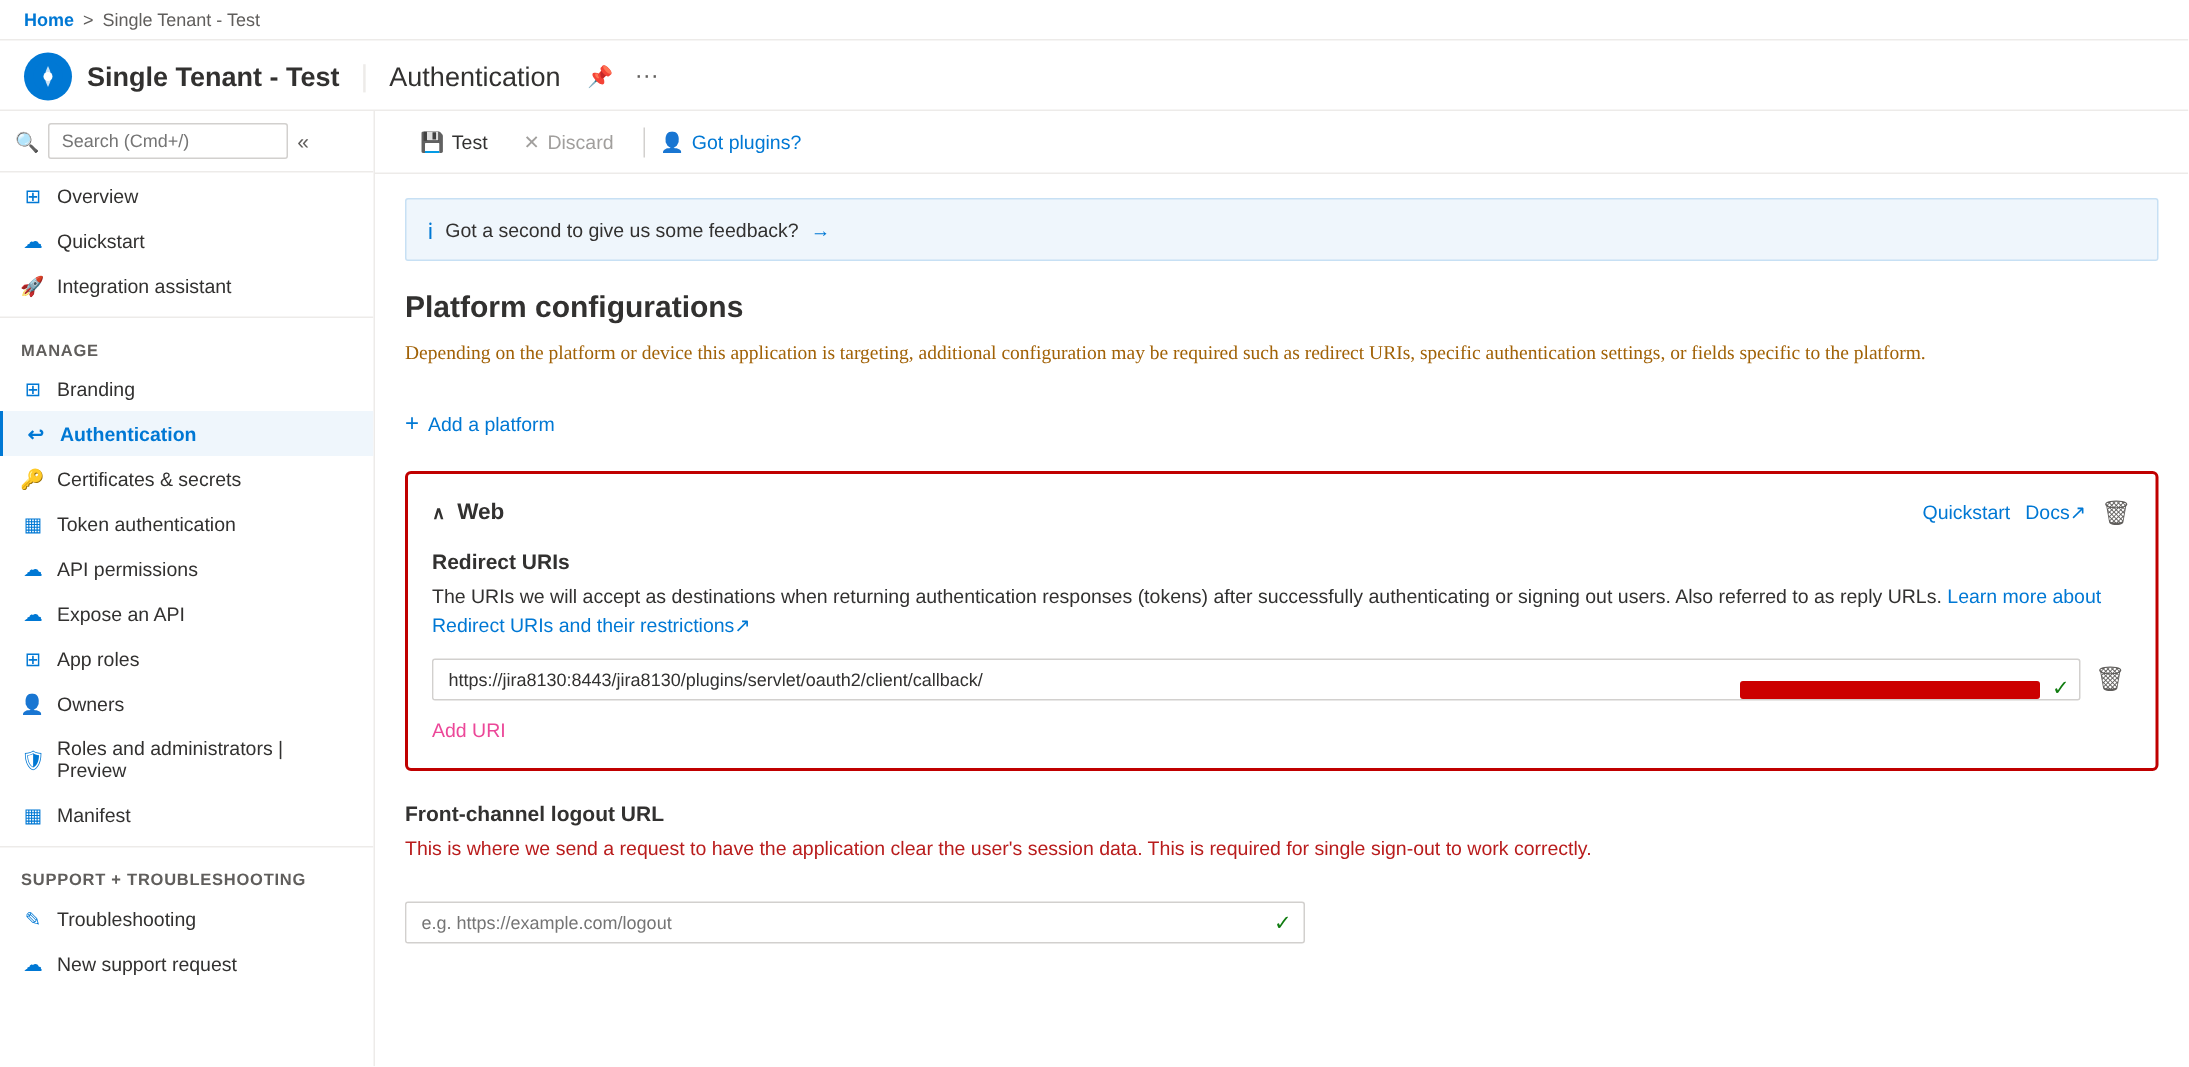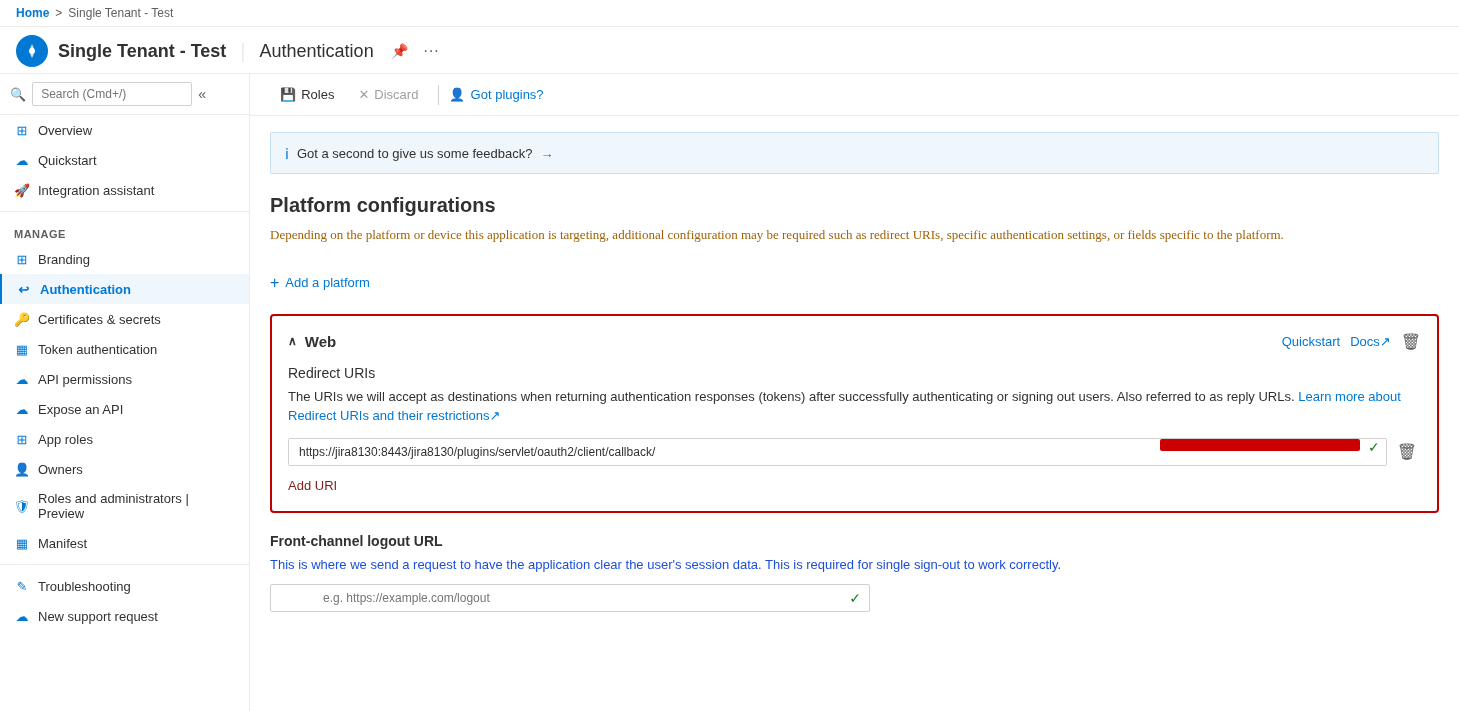--- a/index.html
+++ b/index.html
@@ -159,62 +159,61 @@
       margin-bottom: 14px;
     }
     .web-card-title {
       display: flex; align-items: center; gap: 8px;
       font-size: 15px; font-weight: 600;
     }
     .web-card-actions { display: flex; align-items: center; gap: 10px; }
     .web-card-actions a { color: #0078d4; font-size: 13px; text-decoration: none; cursor: pointer; }
     .delete-icon-btn { background: none; border: none; cursor: pointer; color: #605e5c; font-size: 16px; }
 
-    .redirect-uris-title { font-size: 14px; font-weight: 400; margin-bottom: 6px; }
+    .redirect-uris-title { font-size: 14px; font-weight: 700; margin-bottom: 6px; }
     .redirect-uris-desc { font-size: 13px; color: #323130; margin-bottom: 12px; line-height: 1.5; }
     .redirect-uris-desc a { color: #0078d4; text-decoration: none; }
 
     .uri-input-row {
       display: flex; align-items: center; gap: 6px;
       margin-bottom: 10px;
     }
     .uri-input-wrapper {
       flex: 1;
       border: 1px solid #d2d0ce;
       border-radius: 2px;
-      display: flex; align-items: flex-start;
+      display: flex; align-items: flex-end;
       background: #fff;
       overflow: hidden;
     }
     .uri-input-wrapper input {
       flex: 1; border: none; outline: none;
       padding: 6px 10px; font-size: 12px; color: #323130;
     }
     .uri-check-icon { color: #107c10; padding: 0 6px; font-size: 14px; }
     .uri-delete-btn { background: none; border: none; cursor: pointer; color: #605e5c; font-size: 16px; padding: 4px; }
 
     .add-uri-btn {
       background: none; border: none; cursor: pointer;
-      color: #7f1d1d; font-size: 13px;
+      color: #ec4899; font-size: 13px;
       display: flex; align-items: flex-start; gap: 4px;
       padding: 2px 0;
     }
 
     
     .front-channel-section { margin-top: 10px; }
     .front-channel-title { font-size: 14px; font-weight: 600; margin-bottom: 6px; }
-    .front-channel-desc { font-size: 13px; color: #1d4ed8; margin-bottom: 10px; line-height: 1.5; }
+    .front-channel-desc { font-size: 13px; color: #b91c1c; margin-bottom: 26px; line-height: 1.5; }
     .logout-input-wrapper {
       width: 600px;
       border: 1px solid #d2d0ce;
       border-radius: 2px;
       display: flex; align-items: center;
       background: #fff;
       overflow: hidden;
-      padding-left: 42px;
     }
     .logout-input-wrapper input {
       flex: 1; border: none; outline: none;
       padding: 6px 10px; font-size: 12px; color: #a19f9d;
     }
     .logout-check-icon { color: #107c10; padding: 0 8px; font-size: 14px; }
 
     
     .chevron-icon { cursor: pointer; font-size: 12px; color: #323130; }
 
@@ -319,37 +318,38 @@
     <div class="sidebar-item">
       <span class="icon icon-roles">🛡</span>
       <span>Roles and administrators | Preview</span>
     </div>
     <div class="sidebar-item">
       <span class="icon icon-manifest">▦</span>
       <span>Manifest</span>
     </div>
 
     <hr class="sidebar-divider">
+    <div class="sidebar-section-label">Support + Troubleshooting</div>
 
     <div class="sidebar-item">
       <span class="icon icon-trouble">✎</span>
       <span>Troubleshooting</span>
     </div>
     <div class="sidebar-item">
       <span class="icon icon-support">☁</span>
       <span>New support request</span>
     </div>
   </div>
 
   <div class="content">
 
     <div class="toolbar">
       <button class="toolbar-btn">
         <span>💾</span>
-        <span>Roles</span>
+        <span>Test</span>
       </button>
       <button class="toolbar-btn disabled">
         <span>✕</span>
         <span>Discard</span>
       </button>
       <div class="toolbar-separator"></div>
       <button class="feedback-btn">
         <span>👤</span>
         <span>Got plugins?</span>
       </button>

